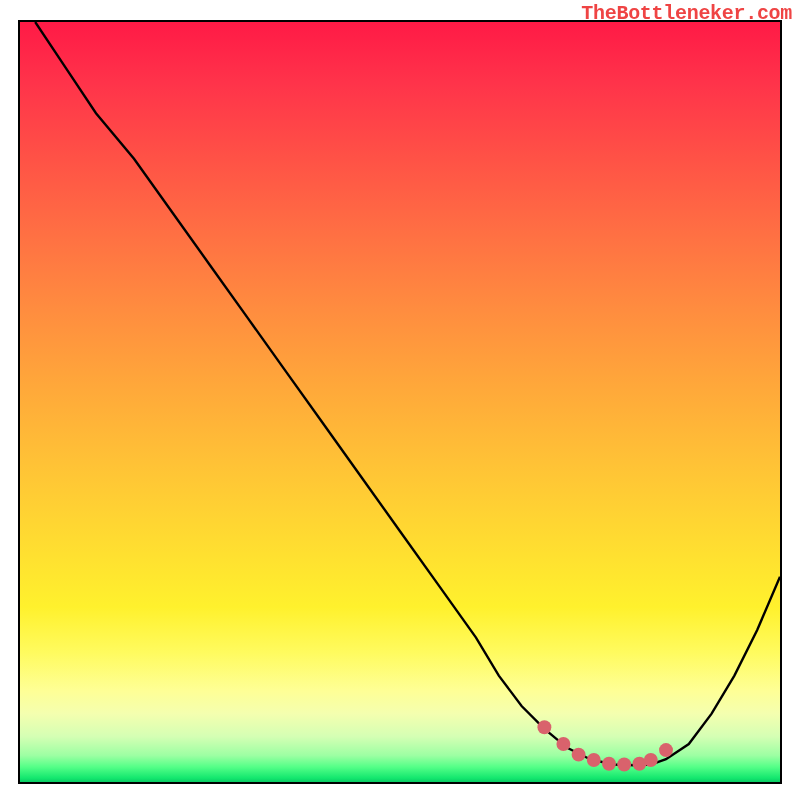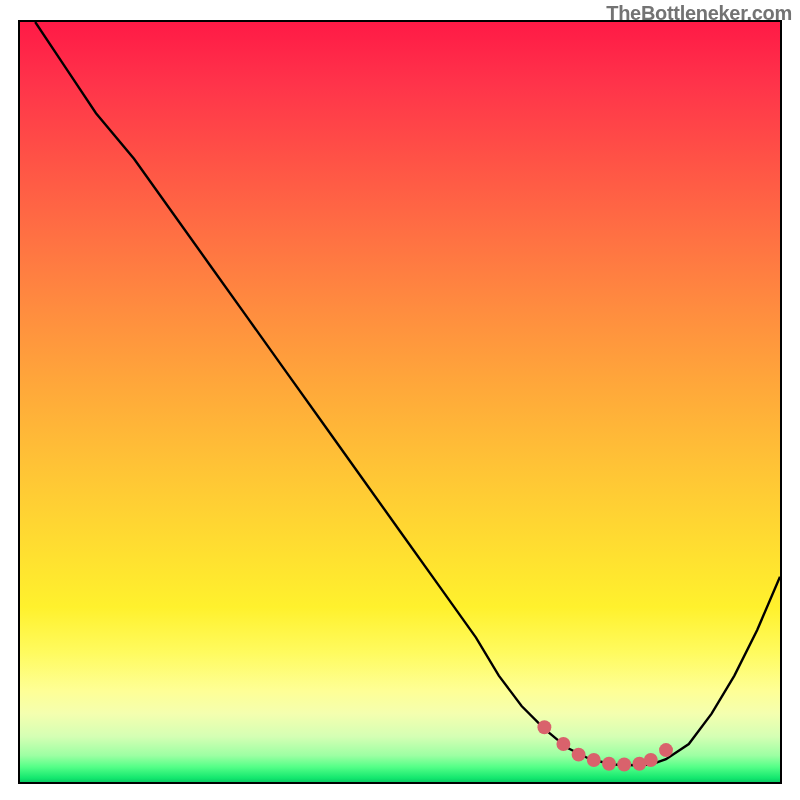--- a/index.html
+++ b/index.html
@@ -2,24 +2,24 @@
 <html><head>
 <meta charset="utf-8">
 <style>
   * { margin: 0; padding: 0; box-sizing: border-box; }
   html, body { width: 800px; height: 800px; overflow: hidden; background: #fff; }
   .wrap { position: relative; width: 800px; height: 800px; }
   .attribution {
     position: absolute;
     top: 2px;
     right: 8px;
-    font-family: Liberation Sans, sans-serif;
+    font-family: Liberation Mono, monospace;
     font-size: 20px;
     font-weight: bold;
-    color: #737373;
+    color: #ef4444;
     letter-spacing: -0.3px;
   }
   .plot {
     position: absolute;
     left: 18px;
     top: 20px;
     width: 764px;
     height: 764px;
     border: 2px solid #000;
     overflow: hidden;

